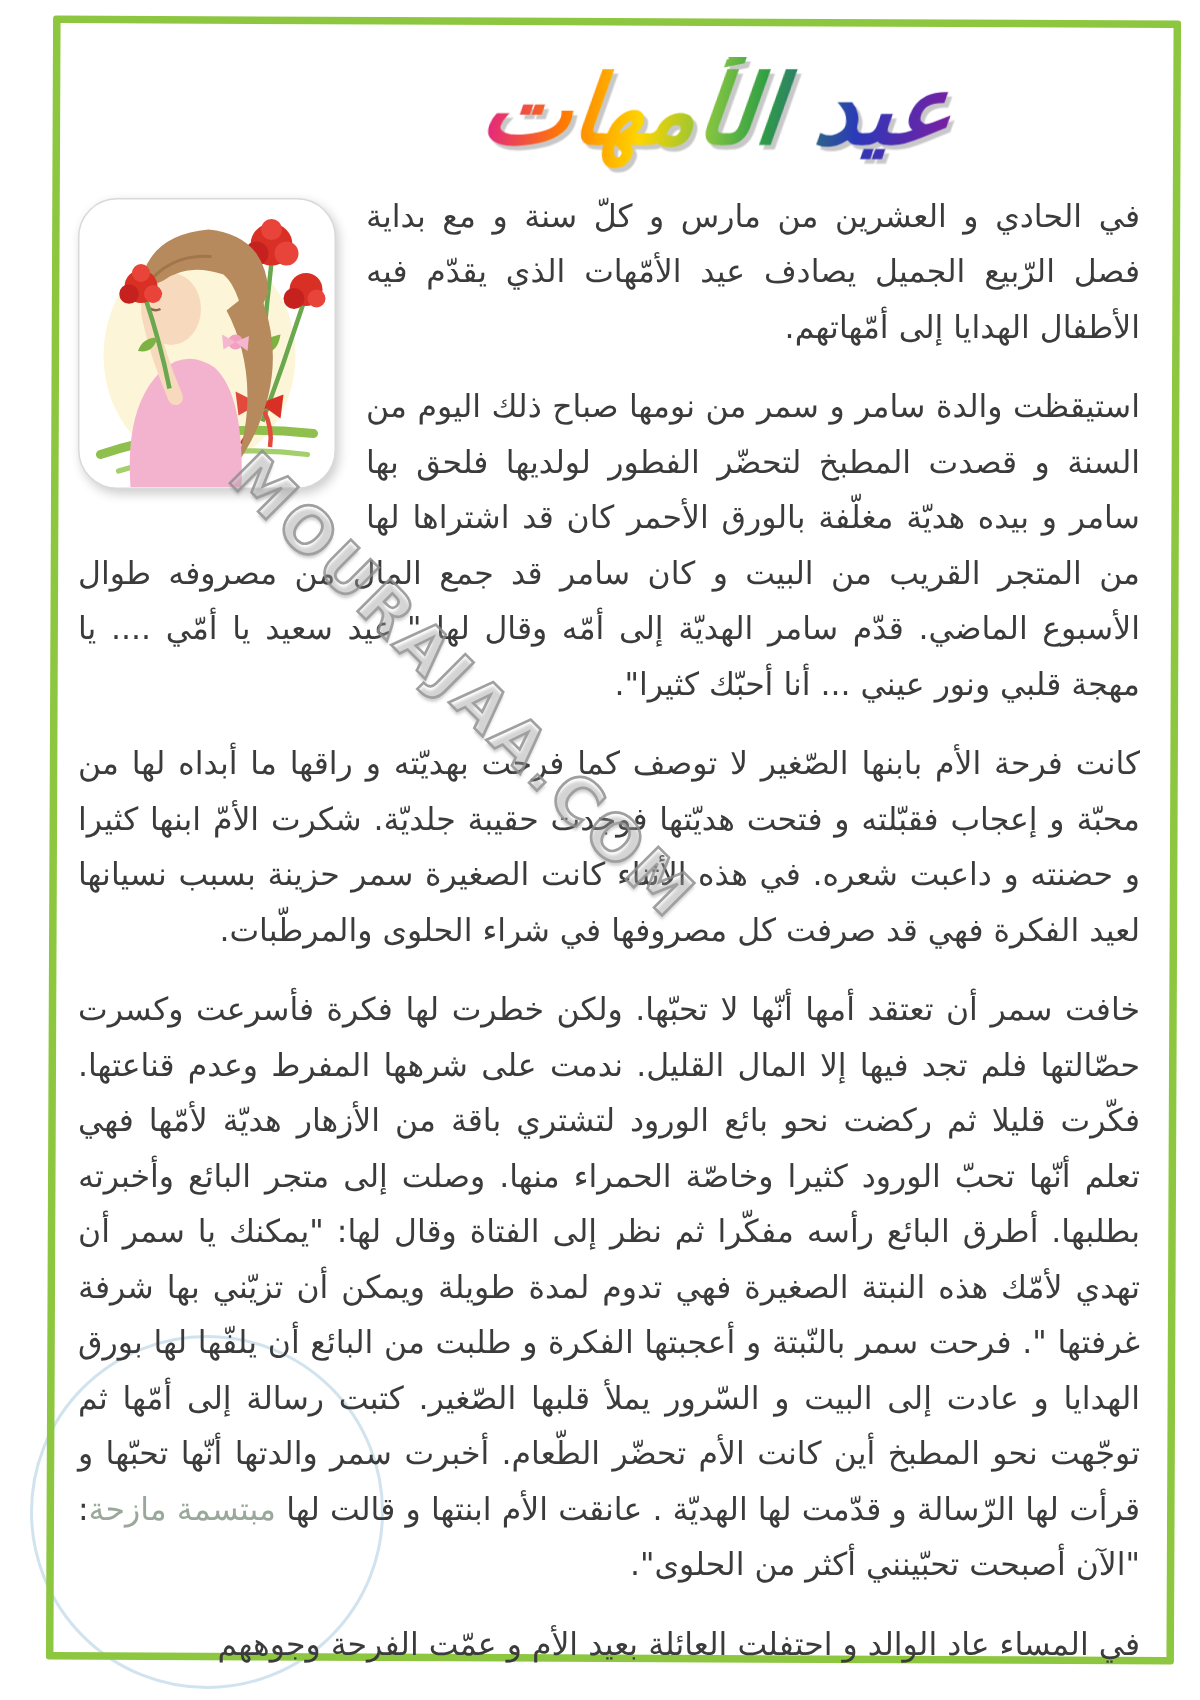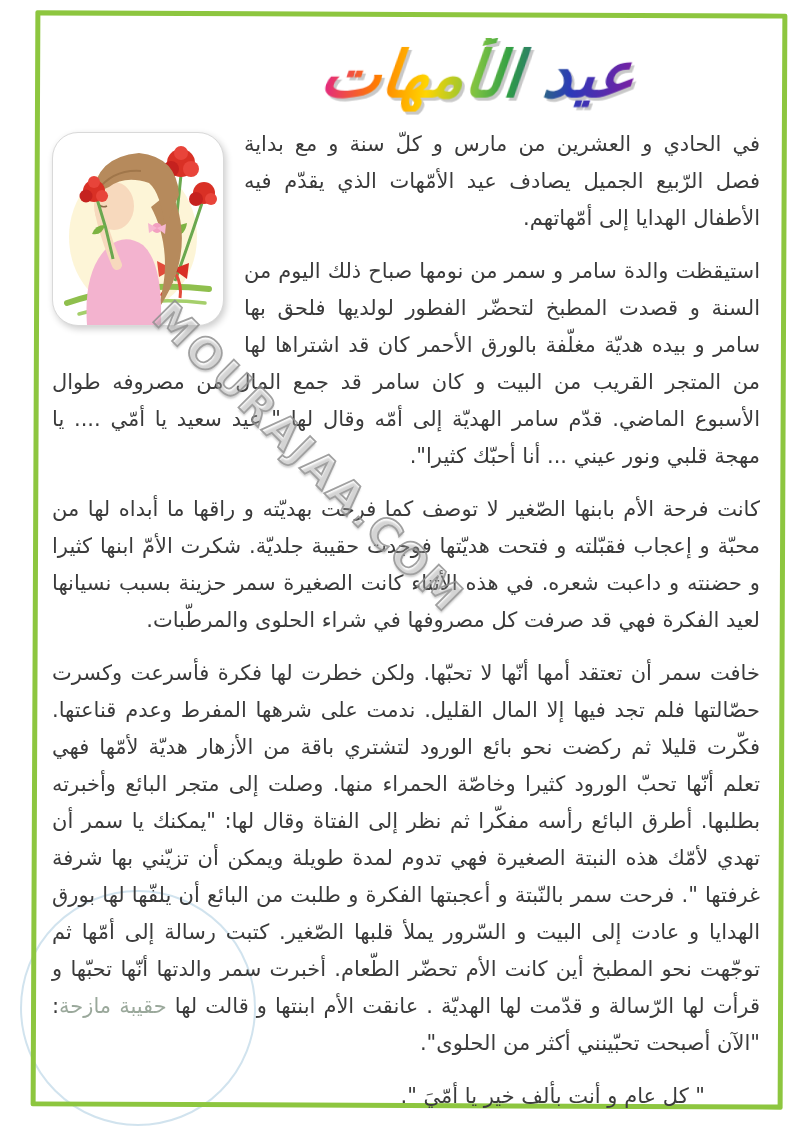--- a/index.html
+++ b/index.html
@@ -126,19 +126,20 @@
       </svg>
     </div>
 
     <p><span>في الحادي و العشرين من مارس و كلّ سنة و مع بداية فصل الرّبيع الجميل يصادف عيد الأمّهات الذي يقدّم فيه الأطفال الهدايا إلى أمّهاتهم.</span></p>
 
     <p><span>استيقظت والدة سامر و سمر من نومها صباح ذلك اليوم من السنة و قصدت المطبخ لتحضّر الفطور لولديها فلحق بها سامر و بيده هديّة مغلّفة بالورق الأحمر كان قد اشتراها لها من المتجر القريب من البيت و كان سامر قد جمع المال من مصروفه طوال الأسبوع الماضي. قدّم سامر الهديّة إلى أمّه وقال لها " عيد سعيد يا أمّي .... يا مهجة قلبي ونور عيني ... أنا أحبّك كثيرا".</span></p>
 
     <p><span>كانت فرحة الأم بابنها الصّغير لا توصف كما فرحت بهديّته و راقها ما أبداه لها من محبّة و إعجاب فقبّلته و فتحت هديّتها فوجدت حقيبة جلديّة. شكرت الأمّ ابنها كثيرا و حضنته و داعبت شعره. في هذه الأثناء كانت الصغيرة سمر حزينة بسبب نسيانها لعيد الفكرة فهي قد صرفت كل مصروفها في شراء الحلوى والمرطّبات.</span></p>
 
     <p><span>خافت سمر أن تعتقد أمها أنّها لا تحبّها. ولكن خطرت لها فكرة فأسرعت وكسرت حصّالتها فلم تجد فيها إلا المال القليل. ندمت على شرهها المفرط وعدم قناعتها. فكّرت قليلا ثم ركضت نحو بائع الورود لتشتري باقة من الأزهار هديّة لأمّها فهي تعلم أنّها تحبّ الورود كثيرا وخاصّة الحمراء منها. وصلت إلى متجر البائع وأخبرته بطلبها. أطرق البائع رأسه مفكّرا ثم نظر إلى الفتاة وقال لها: "يمكنك يا سمر أن تهدي لأمّك هذه النبتة الصغيرة فهي تدوم لمدة طويلة ويمكن أن تزيّني بها شرفة غرفتها ". فرحت سمر بالنّبتة و أعجبتها الفكرة و طلبت من البائع أن يلفّها لها بورق الهدايا و عادت إلى البيت و السّرور يملأ قلبها الصّغير. كتبت رسالة إلى أمّها ثم توجّهت نحو المطبخ أين كانت الأم تحضّر الطّعام. أخبرت سمر والدتها أنّها تحبّها و قرأت لها الرّسالة و قدّمت لها الهديّة . عانقت الأم ابنتها و قالت لها</span>
-      <span class="light-ink">حقيبة مازحة</span><span>: "الآن أصبحت تحبّينني أكثر من الحلوى".</span></p>
+      <span class="light-ink">مبتسمة مازحة</span><span>: "الآن أصبحت تحبّينني أكثر من الحلوى".</span></p>
 
+    <p><span>في المساء عاد الوالد و احتفلت العائلة بعيد الأم و عمّت الفرحة وجوههم</span></p>
 
     <p class="last-line"><span>" كل عام و أنت بألف خير يا أمّيَ ".</span></p>
 
   </div>
 </div>
 
 </body></html>

